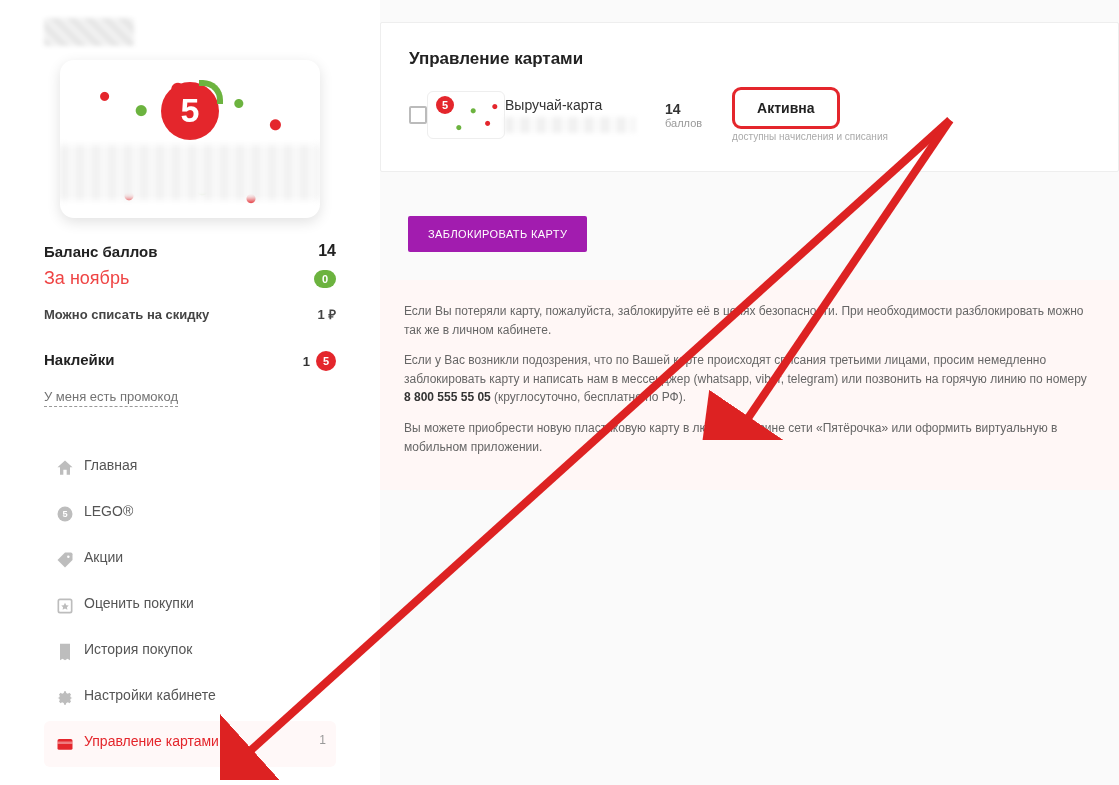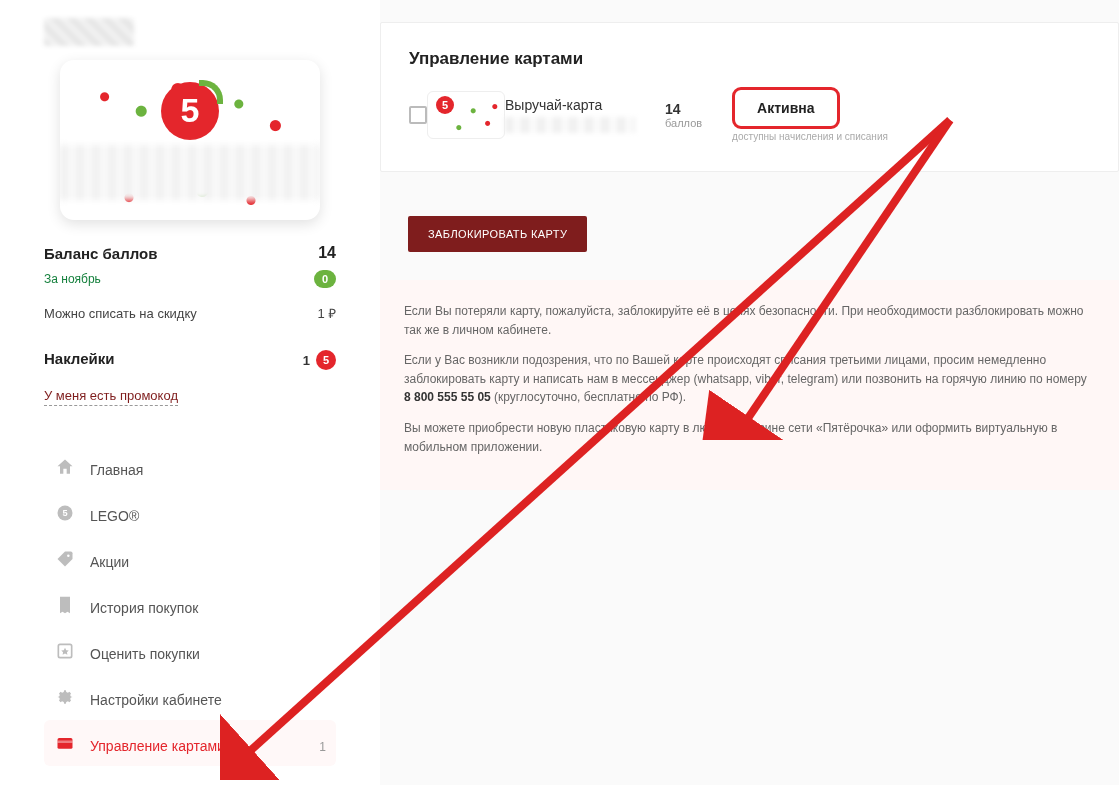--- a/index.html
+++ b/index.html
@@ -19,29 +19,29 @@
  radial-gradient(circle at 55% 85%,#6cb33f 0 6px,transparent 7px),
  radial-gradient(circle at 75% 92%,#e4262c 0 4px,transparent 5px),
  radial-gradient(circle at 92% 78%,#6cb33f 0 5px,transparent 6px)}
 .loyalty-card .five{position:absolute;left:50%;top:22px;transform:translateX(-50%);width:58px;height:58px;border-radius:50%;background:#e4262c}
 .loyalty-card .five::before{content:"5";position:absolute;left:50%;top:50%;transform:translate(-50%,-52%);color:#fff;font-weight:700;font-size:34px}
 .loyalty-card .five::after{content:"";position:absolute;right:-4px;top:-2px;width:18px;height:18px;border-top:6px solid #6cb33f;border-right:6px solid #6cb33f;border-radius:0 20px 0 0}
 .loyalty-card .blur-strip{position:absolute;left:0;right:0;top:85px;height:55px;background:repeating-linear-gradient(90deg,#f0f0f0 0 8px,#fafafa 8px 16px);filter:blur(3px)}
 .stat-row{display:flex;justify-content:space-between;align-items:center;margin-bottom:8px}
 .stat-label{font-size:15px;font-weight:700;color:#222}
 .stat-value{font-size:16px;font-weight:700;color:#222}
-.stat-sub{color:#15803d;font-size:12px}
+.stat-sub{color:#ef4444;font-size:18px}
 .badge-green{background:#6cb33f;color:#fff;border-radius:10px;min-width:22px;height:18px;display:inline-flex;align-items:center;justify-content:center;font-size:11px;font-weight:700;padding:0 6px}
-.stat-row.small .stat-label,.stat-row.small .stat-value{font-size:13px;font-weight:400;color:#444}
+.stat-row.small .stat-label,.stat-row.small .stat-value{font-size:13px;font-weight:700;color:#444}
 .section{margin-top:20px}
 .sticker-badge{display:inline-flex;align-items:center;justify-content:center;width:20px;height:20px;border-radius:50%;background:#e4262c;color:#fff;font-size:11px;font-weight:700}
 .sticker-row{display:flex;justify-content:space-between;align-items:flex-start}
-.promo-link{display:inline-block;margin-top:18px;color:#7f1d1d;font-size:13px;border-bottom:1px dashed #999;padding-bottom:2px;cursor:pointer}
+.promo-link{display:inline-block;margin-top:18px;color:#737373;font-size:13px;border-bottom:1px dashed #999;padding-bottom:2px;cursor:pointer}
 .nav{margin-top:38px;display:flex;flex-direction:column}
-.nav-item{display:flex;align-items:flex-end;gap:14px;padding:12px 10px;border-radius:6px;color:#555;font-size:14px;cursor:pointer;position:relative}
+.nav-item{display:flex;align-items:flex-start;gap:8px;padding:12px 10px;border-radius:6px;color:#555;font-size:14px;cursor:pointer;position:relative}
 .nav-item.active{color:#e4262c;background:#fff8f8}
 .nav-item .icon{width:22px;height:22px;display:inline-flex;align-items:center;justify-content:center;color:#bdbdbd}
 .nav-item.active .icon{color:#e4262c}
 .nav-item .count{margin-left:auto;color:#999;font-size:12px}
 .content{flex:1;padding:22px 0 0 0;background:#fafafa}
 .panel{background:#fff;border:1px solid #eee;border-radius:2px;margin-left:0;padding:26px 28px;min-height:150px}
 .panel-title{font-size:17px;font-weight:700;color:#222;margin-bottom:18px}
 .card-row{display:flex;align-items:center;}
 .checkbox{width:18px;height:18px;border:2px solid #bbb;border-radius:2px;cursor:pointer}
 .card-mini{width:78px;height:48px;border-radius:6px;background:#fff;border:1px solid #eee;position:relative;overflow:hidden}
@@ -51,21 +51,21 @@
  radial-gradient(circle at 80% 70%,#e4262c 0 2px,transparent 3px),
  radial-gradient(circle at 40% 80%,#6cb33f 0 2px,transparent 3px),
  radial-gradient(circle at 90% 30%,#e4262c 0 2px,transparent 3px)}
 .card-name{font-size:14px;color:#333;flex:0 0 160px}
 .card-name .blur{height:16px;width:130px;margin-top:4px;background:repeating-linear-gradient(90deg,#f0f0f0 0 8px,#fafafa 8px 16px);filter:blur(2px)}
 .card-points{font-size:14px;font-weight:700;color:#333;text-align:left}
 .card-points .sub{font-size:11px;font-weight:400;color:#999}
 .card-status{position:relative}
 .status-box{border:3px solid #e4262c;border-radius:9px;padding:10px 22px;font-size:14px;font-weight:700;color:#222;display:inline-block}
 .status-sub{font-size:10px;color:#aaa;margin-top:2px;white-space:nowrap}
-.block-btn{margin-top:44px;background:#7f1d1d;color:#fff;border:none;padding:12px 20px;font-size:11px;letter-spacing:.4px;cursor:pointer;border-radius:2px}
+.block-btn{margin-top:44px;background:#a21caf;color:#fff;border:none;padding:12px 20px;font-size:11px;letter-spacing:.4px;cursor:pointer;border-radius:2px}
 .info-box{margin-top:28px;background:#fff7f6;padding:22px 24px;font-size:12px;color:#666;line-height:1.55}
 .info-box p{margin-bottom:12px}
 .info-box b{color:#333;font-weight:700}
 .arrow{position:absolute;pointer-events:none}
 </style>
 </head>
 <body>
 
 <div class="layout">
   <aside class="sidebar">
@@ -123,34 +123,34 @@
         <span class="icon">
             <svg width="20" height="20" viewBox="0 0 24 24" fill="currentColor">
               <path d="M21 12l-9 9-9-9 9-9h7a2 2 0 012 2v7z"></path>
               <circle cx="16" cy="8" r="1.5" fill="#fff"></circle>
             </svg>
           </span>
         <span>Акции</span>
       </div>
       <div class="nav-item">
         <span class="icon">
-            <svg width="20" height="20" viewBox="0 0 24 24" fill="currentColor">
-              <path d="M6 2h12v20l-3-2-3 2-3-2-3 2V2z"></path>
-            </svg>
-          </span>
-        <span>История покупок</span>
-      </div>
-      <div class="nav-item">
-        <span class="icon">
             <svg width="20" height="20" viewBox="0 0 24 24" fill="none" stroke="currentColor" stroke-width="2">
               <rect x="4" y="4" width="16" height="16" rx="2"></rect>
               <path d="M12 8l1.5 3 3 .4-2.2 2 .6 3L12 15l-2.9 1.4.6-3-2.2-2 3-.4z" fill="currentColor" stroke="none"></path>
             </svg>
           </span>
         <span>Оценить покупки</span>
+      </div>
+      <div class="nav-item">
+        <span class="icon">
+            <svg width="20" height="20" viewBox="0 0 24 24" fill="currentColor">
+              <path d="M6 2h12v20l-3-2-3 2-3-2-3 2V2z"></path>
+            </svg>
+          </span>
+        <span>История покупок</span>
       </div>
       <div class="nav-item">
         <span class="icon">
             <svg width="20" height="20" viewBox="0 0 24 24" fill="currentColor">
               <path d="M12 8a4 4 0 100 8 4 4 0 000-8zm9 4l-2-.5-.8-2 1-1.8-1.9-1.9-1.8 1-2-.8L13 4h-2l-.5 2-2 .8-1.8-1L4.8 7.7l1 1.8-.8 2L3 12l2 .5.8 2-1 1.8 1.9 1.9 1.8-1 2 .8.5 2h2l.5-2 2-.8 1.8 1 1.9-1.9-1-1.8.8-2 2-.5z"></path>
             </svg>
           </span>
         <span>Настройки кабинете</span>
       </div>
       <div class="nav-item active">

